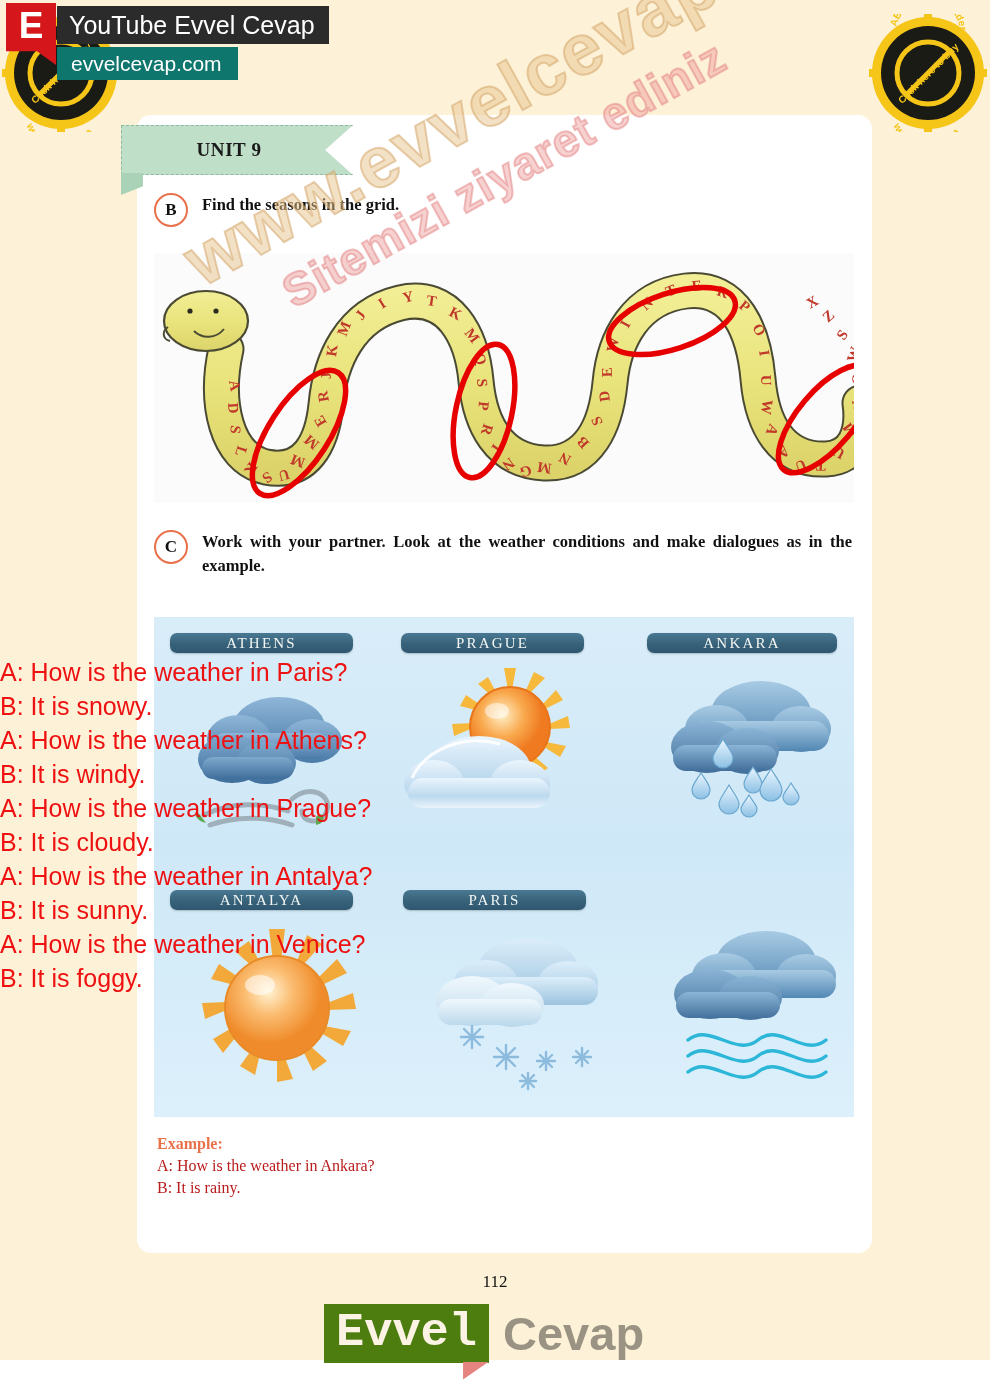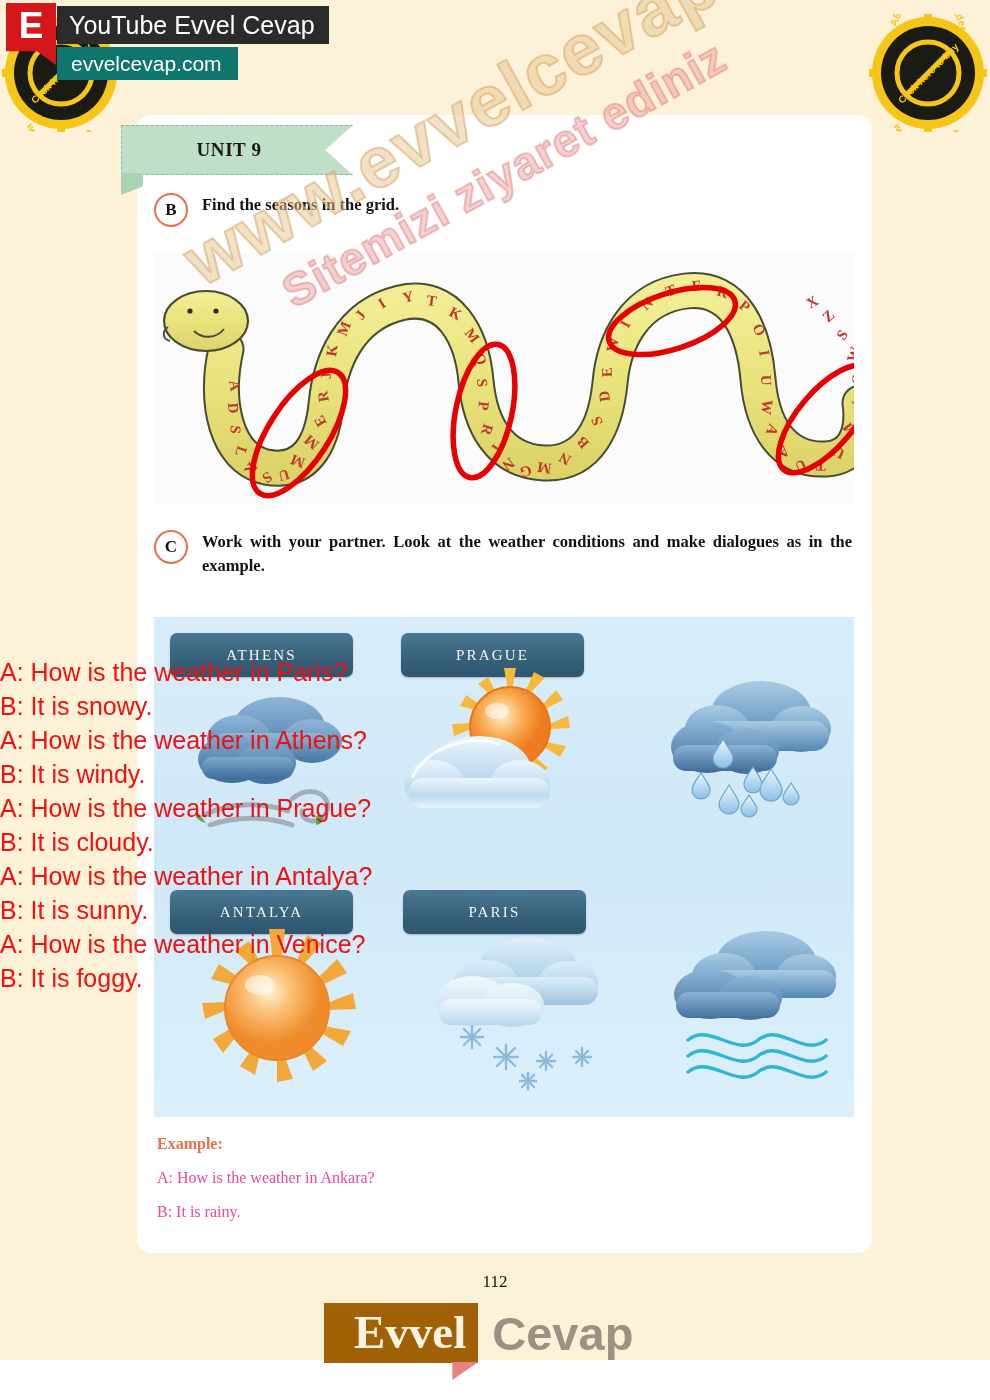--- a/index.html
+++ b/index.html
@@ -57,35 +57,35 @@
   }
   .sr-ellipse{fill:none;stroke:#e60000;stroke-width:5.5;}
 
   
   .weather-panel{
     position:absolute;left:17px;top:502px;width:700px;height:500px;
     background:linear-gradient(180deg,#d9edf9 0%,#cfe8f7 45%,#dcf0fb 100%);
     overflow:hidden;
   }
   .city-chip{
-    position:absolute;height:44px;border-radius:7px;
+    position:absolute;height:20px;border-radius:7px;
     background:linear-gradient(180deg,#4a7892 0%,#37627a 55%,#2f5670 100%);
     box-shadow:0 1px 2px rgba(0,0,0,.22);
     display:flex;align-items:center;justify-content:center;
   }
   .city-chip span{
     color:#f3f6f2;font-size:15px;letter-spacing:2.2px;
     font-family:"Liberation Serif",serif;
   }
   .wicon{position:absolute;}
 
   
   .example-block{position:absolute;left:20px;top:1020px;width:640px;}
   .example-title{color:#e8714a;font-weight:bold;font-size:16px;}
-  .example-line{font-size:16px;color:#ec4899;margin-top:16px;}
+  .example-line{font-size:16px;color:#b91c1c;margin-top:4px;}
 
   
   .answers{
     position:absolute;left:0px;top:660px;width:560px;
     font-family:"Liberation Sans",sans-serif;
     color:#ee1111;font-size:25px;line-height:1.00;z-index:40;
     pointer-events:none;
   }
   .answers div{margin-bottom:9px;white-space:nowrap;}
 
@@ -140,23 +140,23 @@
   
   .page-num{
     position:absolute;left:0;top:1272px;width:990px;text-align:center;
     font-size:17px;color:#111;
   }
   .brand-logo{
     position:absolute;left:324px;top:1304px;height:58px;
     display:flex;align-items:center;z-index:20;
   }
   .brand-left{
-    background:#a16207;color:#fdf3e4;
-    font-family:Liberation Serif, serif;font-weight:bold;
-    font-size:47px;padding:2px 12px 4px 30px;position:relative;
+    background:#4d7c0f;color:#fdf3e4;
+    font-family:Liberation Mono, monospace;font-weight:bold;
+    font-size:47px;padding:2px 12px 4px 12px;position:relative;
   }
   .brand-left:after{
     content:"";position:absolute;right:0px;bottom:-17px;
     width:26px;height:18px;background:#e4837f;
     clip-path:polygon(0 0,100% 0,0 100%);
   }
   .brand-right{
     color:#9a9383;font-family:"Liberation Sans",sans-serif;
     font-weight:bold;font-size:47px;padding-left:14px;text-align:center;
   }
@@ -278,20 +278,23 @@
   </div>
 
   <div class="weather-panel">
 
     <div class="city-chip" style="left:16px;top:16px;width:183px;">
       <span>ATHENS</span>
     </div>
     <div class="city-chip" style="left:247px;top:16px;width:183px;">
       <span>PRAGUE</span>
     </div>
+    <div class="city-chip" style="left:493px;top:16px;width:190px;">
+      <span>ANKARA</span>
+    </div>
 
     <svg class="wicon" style="left:30px;top:58px;" width="190" height="170">
       <defs>
         <linearGradient id="cloudDk" x1="0" y1="0" x2="0" y2="1">
           <stop offset="0%" stop-color="#8fb6d8"></stop>
             <stop offset="100%" stop-color="#4a7ba8"></stop>
         </linearGradient>
         <linearGradient id="cloudDk2" x1="0" y1="0" x2="0" y2="1">
           <stop offset="0%" stop-color="#7ea9cd"></stop>
             <stop offset="100%" stop-color="#3f6e9c"></stop>

